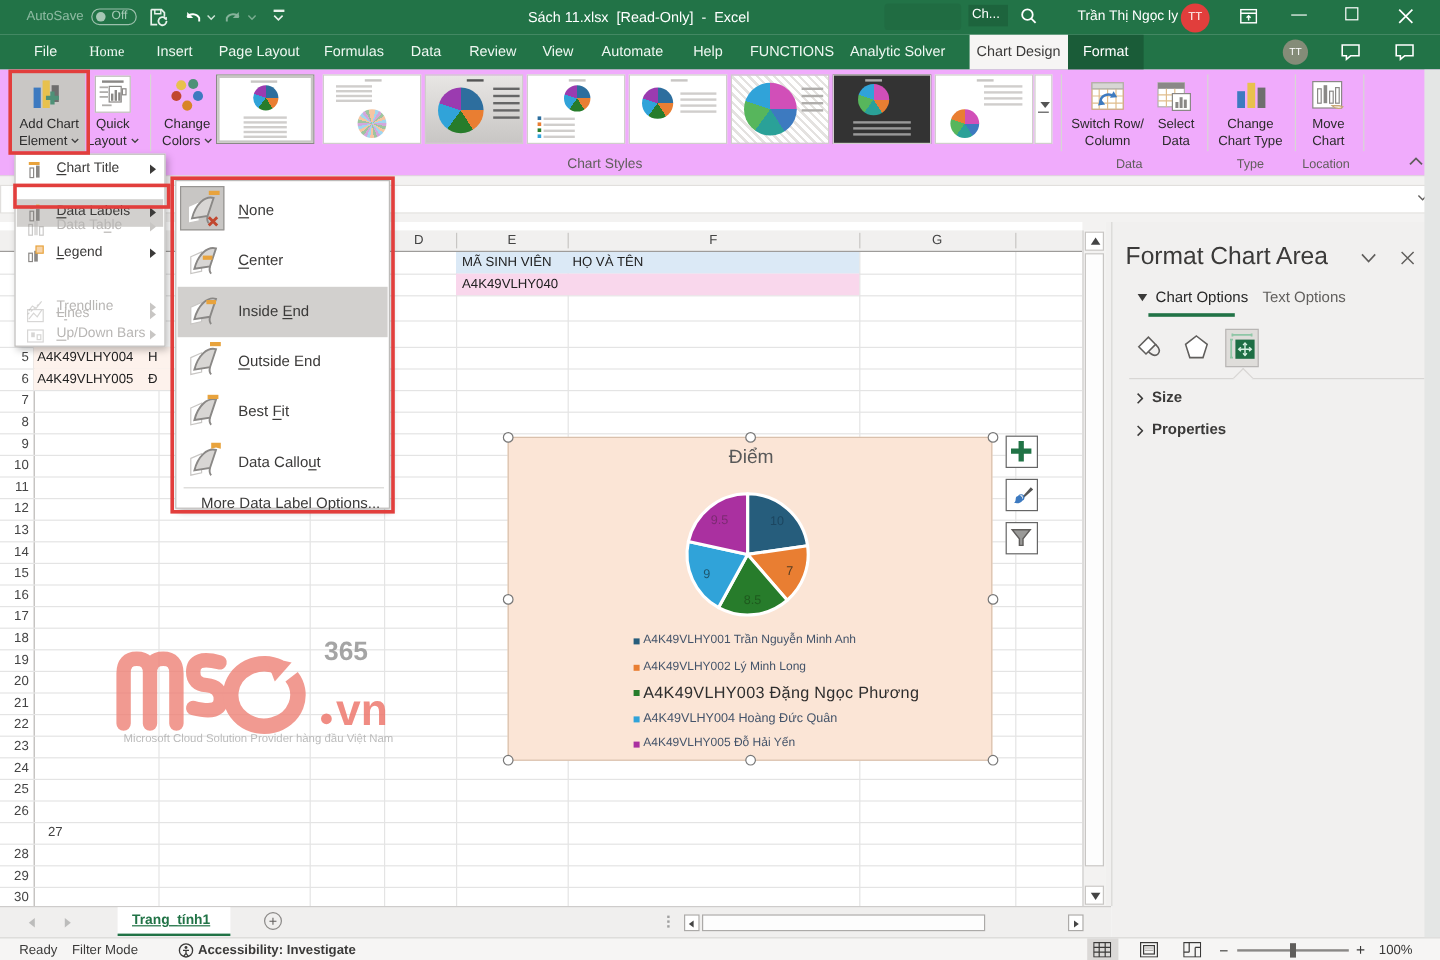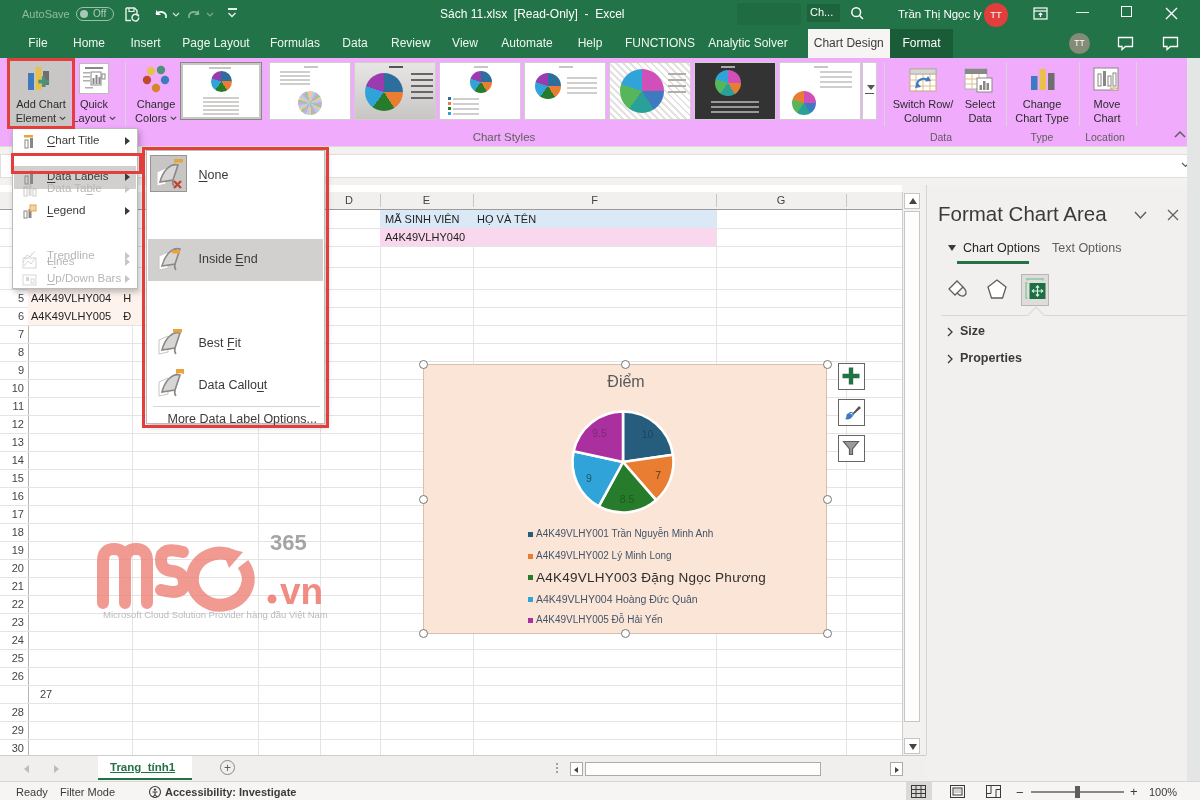--- a/index.html
+++ b/index.html
@@ -106,21 +106,21 @@
     <span class="abs" style="left:1121px;top:6px;width:11px;height:11px;border:1.3px solid #fff;"></span>
     <svg class="abs" style="left:1165px;top:7px;" width="13" height="13" viewBox="0 0 13 13">
         <path d="M1 1l11 11M12 1L1 12" stroke="#fff" stroke-width="1.4"></path>
       </svg>
   </div>
 
   <div class="abs" id="tabbar">
     <span class="abs" style="left:807.5px;top:0;width:82.5px;height:29px;background:#f6f5f4;"></span>
     <span class="abs" style="left:890px;top:0;width:63px;height:29px;background:#1a5c38;"></span>
     <span class="tab" style="left:20px;width:36px;">File</span>
-    <span class="tab" style="left:71px;width:36px;">Home</span>
+    <span class="tab" style="left:71px;width:36px;font-family:Liberation Serif, serif;">Home</span>
     <span class="tab" style="left:129px;width:33px;">Insert</span>
     <span class="tab" style="left:180px;width:72px;white-space:nowrap;">Page Layout</span>
     <span class="tab" style="left:270px;width:50px;">Formulas</span>
     <span class="tab" style="left:341px;width:28px;">Data</span>
     <span class="tab" style="left:391px;width:38px;">Review</span>
     <span class="tab" style="left:451px;width:28px;">View</span>
     <span class="tab" style="left:500px;width:54px;">Automate</span>
     <span class="tab" style="left:577px;width:26px;">Help</span>
     <span class="tab" style="left:625px;width:66px;">FUNCTIONS</span>
     <span class="tab" style="left:708px;width:80px;">Analytic Solver</span>
@@ -596,28 +596,46 @@
       <span style="position:absolute;left:2px;top:0px;width:37px;height:37px;background:#c8c6c4;border:1px solid #979593;"></span>
       <svg style="position:absolute;left:6px;top:3px;" width="30" height="32" viewBox="0 0 30 32">
         <path d="M3 14 L12 10 L12 26 L3 28 Z" fill="#fff" stroke="#c8c6c4"></path>
         <path d="M6 24 C9 12 17 5 24 7 L19 22 Z" fill="#d8d6d4" stroke="#8a8886" stroke-width="1.6"></path>
         <path d="M19 22 q-1 4 1 6" fill="none" stroke="#8a8886" stroke-width="1.6"></path>
         <rect x="20" y="1" width="9" height="3.5" fill="#e8a33d"></rect>
         <path d="M20 23l7 7M27 23l-7 7" stroke="#c1472f" stroke-width="2.4"></path>
       </svg>
       <span class="si-txt"><u>N</u>one</span>
     </div>
+    <div class="sitem" style="top:46px;">
+      <svg style="position:absolute;left:8px;top:3px;" width="30" height="32" viewBox="0 0 30 32">
+        <path d="M3 14 L12 10 L12 26 L3 28 Z" fill="#fff" stroke="#c8c6c4"></path>
+        <path d="M6 24 C9 12 17 5 24 7 L19 22 Z" fill="#d8d6d4" stroke="#8a8886" stroke-width="1.6"></path>
+        <path d="M19 22 q-1 4 1 6" fill="none" stroke="#8a8886" stroke-width="1.6"></path>
+        <rect x="13" y="13" width="8" height="3.5" fill="#e8a33d"></rect>
+      </svg>
+      <span class="si-txt"><u>C</u>enter</span>
+    </div>
     <div class="sitem" style="top:88px;background:#d2d0ce;">
       <svg style="position:absolute;left:8px;top:3px;" width="30" height="32" viewBox="0 0 30 32">
         <path d="M3 14 L12 10 L12 26 L3 28 Z" fill="#fff" stroke="#c8c6c4"></path>
         <path d="M6 24 C9 12 17 5 24 7 L19 22 Z" fill="#d8d6d4" stroke="#8a8886" stroke-width="1.6"></path>
         <path d="M19 22 q-1 4 1 6" fill="none" stroke="#8a8886" stroke-width="1.6"></path>
         <rect x="16" y="8" width="8" height="3.5" fill="#e8a33d"></rect>
       </svg>
       <span class="si-txt">Inside <u>E</u>nd</span>
+    </div>
+    <div class="sitem" style="top:130px;">
+      <svg style="position:absolute;left:8px;top:3px;" width="30" height="32" viewBox="0 0 30 32">
+        <path d="M3 14 L12 10 L12 26 L3 28 Z" fill="#fff" stroke="#c8c6c4"></path>
+        <path d="M6 24 C9 12 17 5 24 7 L19 22 Z" fill="#d8d6d4" stroke="#8a8886" stroke-width="1.6"></path>
+        <path d="M19 22 q-1 4 1 6" fill="none" stroke="#8a8886" stroke-width="1.6"></path>
+        <rect x="19" y="1" width="9" height="3.5" fill="#e8a33d"></rect>
+      </svg>
+      <span class="si-txt"><u>O</u>utside End</span>
     </div>
     <div class="sitem" style="top:214px;">
       <svg style="position:absolute;left:8px;top:3px;" width="30" height="32" viewBox="0 0 30 32">
         <path d="M3 14 L12 10 L12 26 L3 28 Z" fill="#fff" stroke="#c8c6c4"></path>
         <path d="M6 24 C9 12 17 5 24 7 L19 22 Z" fill="#d8d6d4" stroke="#8a8886" stroke-width="1.6"></path>
         <path d="M19 22 q-1 4 1 6" fill="none" stroke="#8a8886" stroke-width="1.6"></path>
         <path d="M20 1h8v5l-4-1-4 1z" fill="#e8a33d"></path>
       </svg>
       <span class="si-txt">Data Callo<u>u</u>t</span>
     </div>

